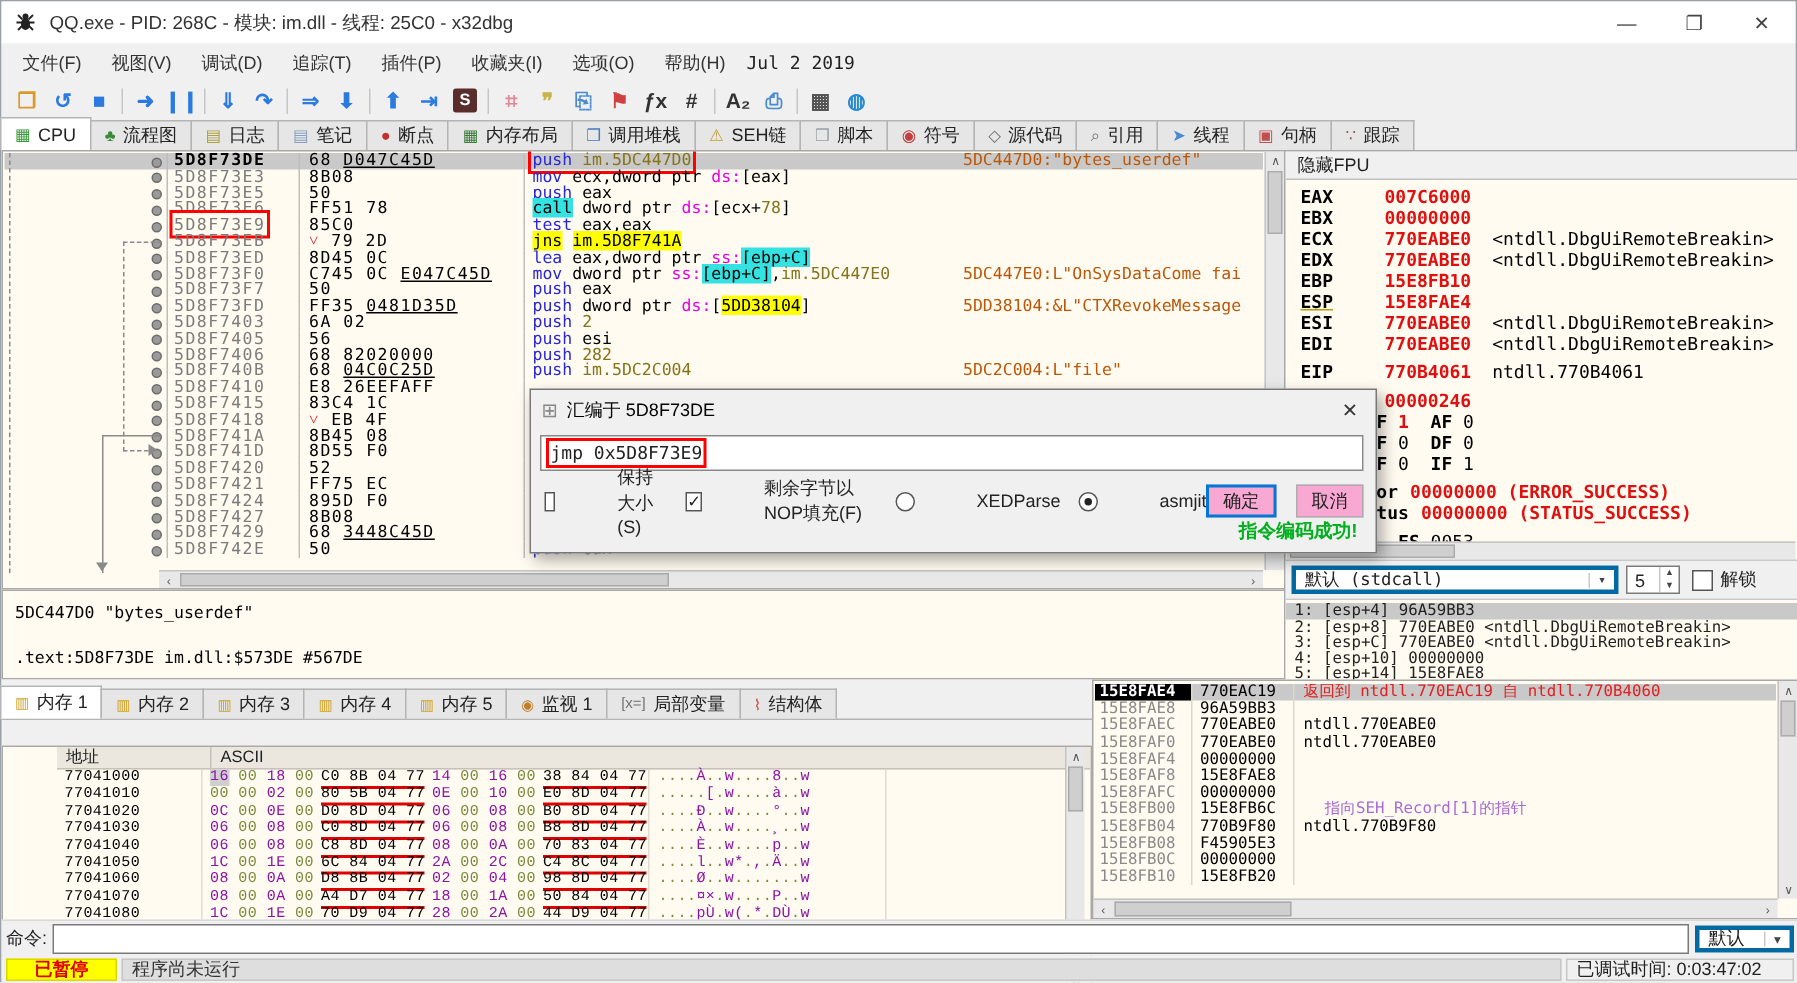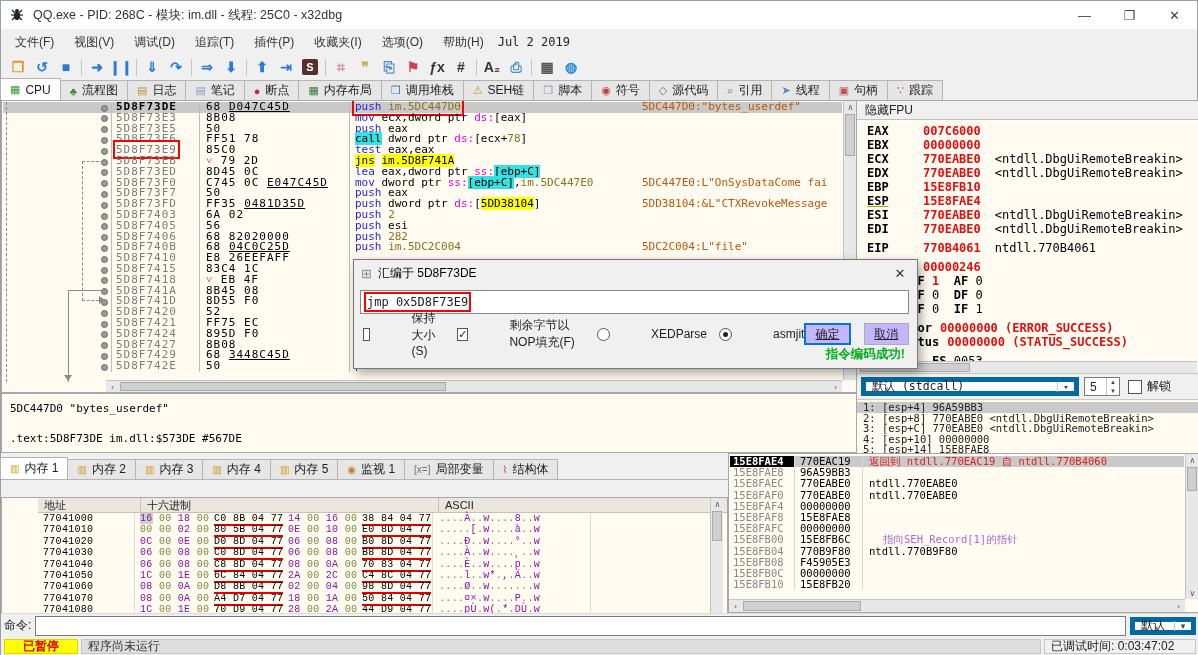--- a/index.html
+++ b/index.html
@@ -74,21 +74,21 @@
   .rgap{height:5px;}
   .rname{display:inline-block;width:56px;font-weight:bold;color:#000;}
   .rname.u{text-decoration:underline;text-decoration-color:#b8a000;}
   .rname.wide{width:auto;margin-right:8px;}
   .rval{color:#e01010;font-weight:bold;}
   .rextra{color:#000;margin-left:14px;}
   .val-blk{color:#000;}
   .fl-k{color:#000;font-weight:bold;}
   #regs-hscroll{left:1px;right:1px;bottom:82px;}
   .callconv{position:absolute;left:0;right:0;bottom:56px;height:26px;background:#f0f0f0;display:flex;align-items:center;padding:0 4px;border-top:1px solid #c8c8c8;box-sizing:border-box;}
-  .combo{height:19px;border:5px solid #0369a1;background:#fff;display:flex;align-items:center;padding-left:6px;box-sizing:border-box;position:relative;}
+  .combo{height:19px;border:3px solid #0369a1;background:#fff;display:flex;align-items:center;padding-left:6px;box-sizing:border-box;position:relative;}
   .combo .arr{margin-left:auto;width:16px;text-align:center;color:#444;font-size:9px;border-left:1px solid #c8c8c8;}
   .cc-sel{width:218px;font-family:"DejaVu Sans Mono",monospace;font-size:11.5px;}
   .spin{width:36px;height:19px;border:1px solid #7a7a7a;background:#fff;margin-left:5px;display:flex;box-sizing:border-box;}
   .spin .num{flex:1;display:flex;align-items:center;padding-left:5px;font-size:12px;}
   .spin .ud{width:12px;display:flex;flex-direction:column;border-left:1px solid #c8c8c8;}
   .spin .ud span{flex:1;display:flex;align-items:center;justify-content:center;font-size:6px;color:#444;}
   .cbx{width:12px;height:12px;border:1px solid #555;background:#fff;margin:0 5px 0 8px;display:flex;align-items:center;justify-content:center;font-size:10px;color:#222;}
   #args{position:absolute;left:0;right:0;bottom:0;height:56px;background:#fffbf0;border-top:1px solid #c8c8c8;font-family:"DejaVu Sans Mono",monospace;font-size:10.5px;padding-top:2px;box-sizing:border-box;}
   .arow{height:10.6px;line-height:10.6px;white-space:pre;padding-left:6px;}
   .arow.sel{background:#c9c9c9;}
@@ -137,21 +137,21 @@
   .dlg-title{height:26px;display:flex;align-items:center;padding-left:7px;color:#000;}
   .dlg-ico{color:#888;margin-right:6px;font-size:13px;}
   .dlg-close{margin-left:auto;width:34px;height:26px;display:flex;align-items:center;justify-content:center;color:#333;font-size:13px;}
   .dlg-input{position:absolute;left:6px;top:30px;width:549px;height:24px;background:#fff;border:1px solid #888;font-family:"DejaVu Sans Mono",monospace;font-size:12px;display:flex;align-items:center;padding-left:6px;box-sizing:border-box;}
   .dlg-ctrls{position:absolute;left:9px;top:62px;right:6px;height:24px;display:flex;align-items:center;}
   .ctrl{display:flex;align-items:center;gap:36px;}
   .cb{width:13px;height:13px;border:1px solid #555;background:#fff;margin-right:5px;display:flex;align-items:center;justify-content:center;font-size:11px;color:#222;box-sizing:border-box;}
   .radio{width:13px;height:13px;border:1px solid #555;border-radius:50%;background:#fff;margin-right:5px;position:relative;box-sizing:border-box;}
   .radio.on::after{content:"";position:absolute;left:3px;top:3px;right:3px;bottom:3px;background:#222;border-radius:50%;}
   .sp14{margin-left:14px;} .sp18{margin-left:18px;} .sp12{margin-left:12px;}
-  .btn{width:66px;height:22px;background:#c4b5fd;border:1px solid #adadad;display:flex;align-items:center;justify-content:center;box-sizing:border-box;text-decoration:underline;}
+  .btn{width:66px;height:22px;background:#f9a8d4;border:1px solid #adadad;display:flex;align-items:center;justify-content:center;box-sizing:border-box;}
   .btn.default{border:2px solid #0078d7;margin-left:auto;}
   .btn.cancel{margin-left:13px;margin-right:2px;}
   .dlg-status{position:absolute;right:12px;top:86px;color:#00b01e;font-weight:bold;font-size:12.5px;}
 </style>
 </head>
 <body>
 
 <div id="app">
 
   <div class="titlebar">
@@ -425,21 +425,20 @@
       </div>
       <div class="tab">
         <span class="tico" style="color: rgb(208, 64, 64); font-size: 10px;">⌇</span>
         <span>结构体</span>
       </div>
     </div>
 
   <div class="pane" id="mempane">
     <div class="mem-hd">
       <span class="mh-addr">地址</span>
-      <span class="mh-hex">十六进制</span>
       <span class="mh-ascii">ASCII</span>
     </div>
     <div id="mem-rows">
         <div class="mrow"><span class="m-addr">77041000</span><div class="m-hex"><span class="m-grp"><span class="bv bsel">16</span><span class="b0"> 00</span><span class="bv"> 18</span><span class="b0"> 00</span></span><span class="m-grp"><span class="pt">C0 8B 04 77</span></span><span class="m-grp"><span class="bv">14</span><span class="b0"> 00</span><span class="bv"> 16</span><span class="b0"> 00</span></span><span class="m-grp"><span class="pt">38 84 04 77</span></span></div><span class="m-ascii"><span class="a0">.</span><span class="a0">.</span><span class="a0">.</span><span class="a0">.</span><span class="av">À</span><span class="a0">.</span><span class="a0">.</span><span class="av">w</span><span class="a0">.</span><span class="a0">.</span><span class="a0">.</span><span class="a0">.</span><span class="av">8</span><span class="a0">.</span><span class="a0">.</span><span class="av">w</span></span><span class="m-rest"></span></div>
         <div class="mrow"><span class="m-addr">77041010</span><div class="m-hex"><span class="m-grp"><span class="b0">00</span><span class="b0"> 00</span><span class="bv"> 02</span><span class="b0"> 00</span></span><span class="m-grp"><span class="pt">80 5B 04 77</span></span><span class="m-grp"><span class="bv">0E</span><span class="b0"> 00</span><span class="bv"> 10</span><span class="b0"> 00</span></span><span class="m-grp"><span class="pt">E0 8D 04 77</span></span></div><span class="m-ascii"><span class="a0">.</span><span class="a0">.</span><span class="a0">.</span><span class="a0">.</span><span class="a0">.</span><span class="av">[</span><span class="a0">.</span><span class="av">w</span><span class="a0">.</span><span class="a0">.</span><span class="a0">.</span><span class="a0">.</span><span class="av">à</span><span class="a0">.</span><span class="a0">.</span><span class="av">w</span></span><span class="m-rest"></span></div>
         <div class="mrow"><span class="m-addr">77041020</span><div class="m-hex"><span class="m-grp"><span class="bv">0C</span><span class="b0"> 00</span><span class="bv"> 0E</span><span class="b0"> 00</span></span><span class="m-grp"><span class="pt">D0 8D 04 77</span></span><span class="m-grp"><span class="bv">06</span><span class="b0"> 00</span><span class="bv"> 08</span><span class="b0"> 00</span></span><span class="m-grp"><span class="pt">B0 8D 04 77</span></span></div><span class="m-ascii"><span class="a0">.</span><span class="a0">.</span><span class="a0">.</span><span class="a0">.</span><span class="av">Ð</span><span class="a0">.</span><span class="a0">.</span><span class="av">w</span><span class="a0">.</span><span class="a0">.</span><span class="a0">.</span><span class="a0">.</span><span class="av">°</span><span class="a0">.</span><span class="a0">.</span><span class="av">w</span></span><span class="m-rest"></span></div>
         <div class="mrow"><span class="m-addr">77041030</span><div class="m-hex"><span class="m-grp"><span class="bv">06</span><span class="b0"> 00</span><span class="bv"> 08</span><span class="b0"> 00</span></span><span class="m-grp"><span class="pt">C0 8D 04 77</span></span><span class="m-grp"><span class="bv">06</span><span class="b0"> 00</span><span class="bv"> 08</span><span class="b0"> 00</span></span><span class="m-grp"><span class="pt">B8 8D 04 77</span></span></div><span class="m-ascii"><span class="a0">.</span><span class="a0">.</span><span class="a0">.</span><span class="a0">.</span><span class="av">À</span><span class="a0">.</span><span class="a0">.</span><span class="av">w</span><span class="a0">.</span><span class="a0">.</span><span class="a0">.</span><span class="a0">.</span><span class="av">¸</span><span class="a0">.</span><span class="a0">.</span><span class="av">w</span></span><span class="m-rest"></span></div>
         <div class="mrow"><span class="m-addr">77041040</span><div class="m-hex"><span class="m-grp"><span class="bv">06</span><span class="b0"> 00</span><span class="bv"> 08</span><span class="b0"> 00</span></span><span class="m-grp"><span class="pt">C8 8D 04 77</span></span><span class="m-grp"><span class="bv">08</span><span class="b0"> 00</span><span class="bv"> 0A</span><span class="b0"> 00</span></span><span class="m-grp"><span class="pt">70 83 04 77</span></span></div><span class="m-ascii"><span class="a0">.</span><span class="a0">.</span><span class="a0">.</span><span class="a0">.</span><span class="av">È</span><span class="a0">.</span><span class="a0">.</span><span class="av">w</span><span class="a0">.</span><span class="a0">.</span><span class="a0">.</span><span class="a0">.</span><span class="av">p</span><span class="a0">.</span><span class="a0">.</span><span class="av">w</span></span><span class="m-rest"></span></div>
         <div class="mrow"><span class="m-addr">77041050</span><div class="m-hex"><span class="m-grp"><span class="bv">1C</span><span class="b0"> 00</span><span class="bv"> 1E</span><span class="b0"> 00</span></span><span class="m-grp"><span class="pt">6C 84 04 77</span></span><span class="m-grp"><span class="bv">2A</span><span class="b0"> 00</span><span class="bv"> 2C</span><span class="b0"> 00</span></span><span class="m-grp"><span class="pt">C4 8C 04 77</span></span></div><span class="m-ascii"><span class="a0">.</span><span class="a0">.</span><span class="a0">.</span><span class="a0">.</span><span class="av">l</span><span class="a0">.</span><span class="a0">.</span><span class="av">w</span><span class="av">*</span><span class="a0">.</span><span class="av">,</span><span class="a0">.</span><span class="av">Ä</span><span class="a0">.</span><span class="a0">.</span><span class="av">w</span></span><span class="m-rest"></span></div>
         <div class="mrow"><span class="m-addr">77041060</span><div class="m-hex"><span class="m-grp"><span class="bv">08</span><span class="b0"> 00</span><span class="bv"> 0A</span><span class="b0"> 00</span></span><span class="m-grp"><span class="pt">D8 8B 04 77</span></span><span class="m-grp"><span class="bv">02</span><span class="b0"> 00</span><span class="bv"> 04</span><span class="b0"> 00</span></span><span class="m-grp"><span class="pt">98 8D 04 77</span></span></div><span class="m-ascii"><span class="a0">.</span><span class="a0">.</span><span class="a0">.</span><span class="a0">.</span><span class="av">Ø</span><span class="a0">.</span><span class="a0">.</span><span class="av">w</span><span class="a0">.</span><span class="a0">.</span><span class="a0">.</span><span class="a0">.</span><span class="a0">.</span><span class="a0">.</span><span class="a0">.</span><span class="av">w</span></span><span class="m-rest"></span></div>

